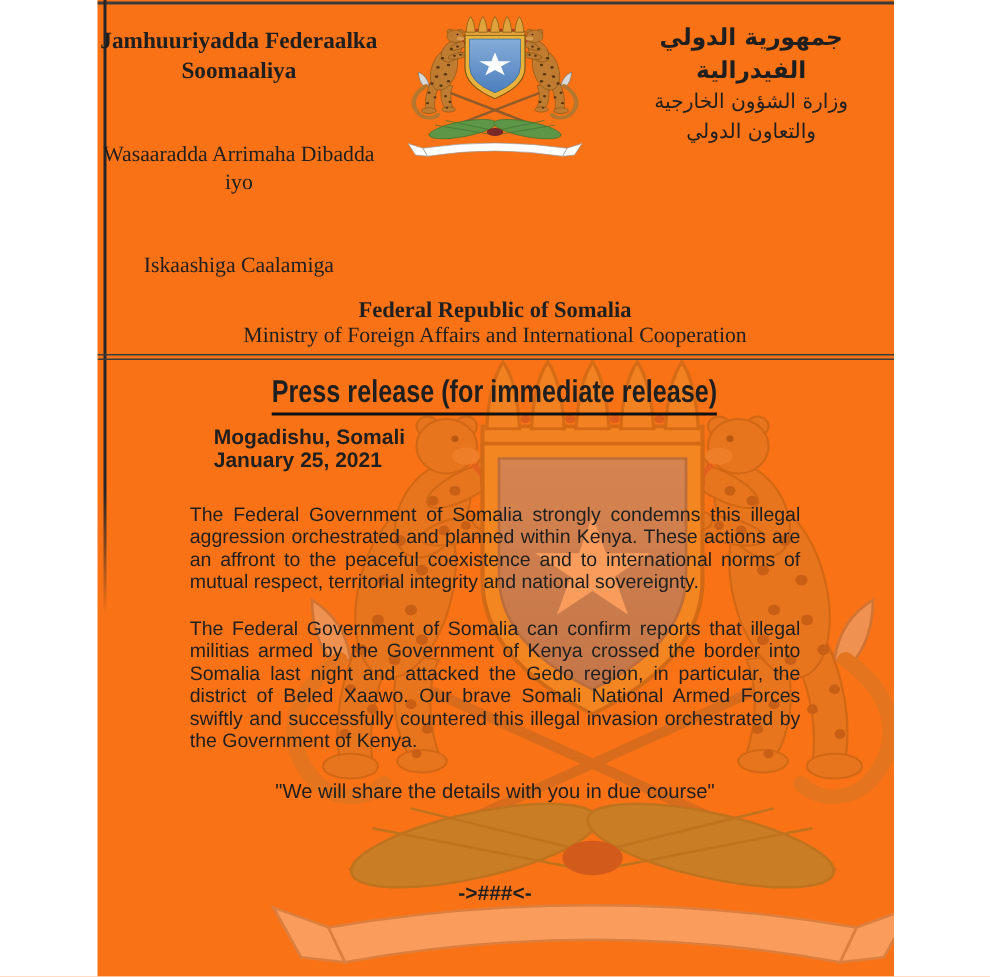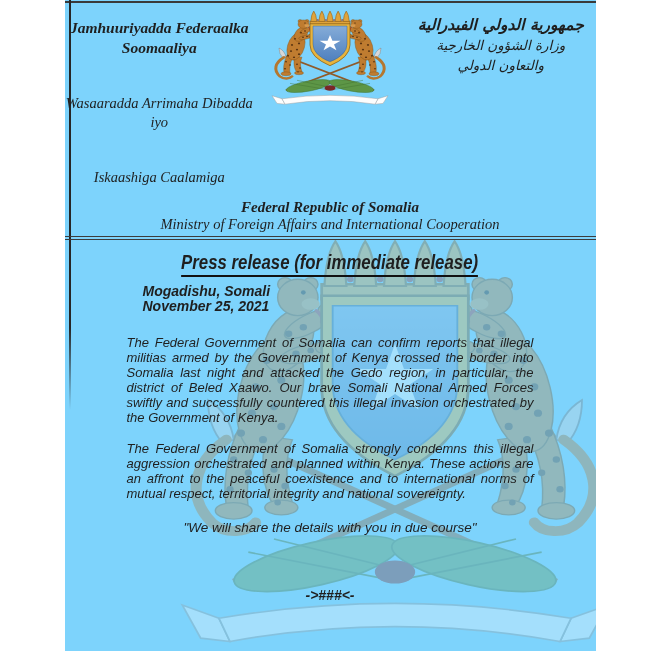--- a/index.html
+++ b/index.html
@@ -1,20 +1,20 @@
 <!DOCTYPE html>
 <html><head>
 <meta charset="utf-8">
 <style>
   * { margin:0; padding:0; box-sizing:border-box; }
   html,body { background:#ffffff; }
   .page {
     position:relative; width:531px; height:651px; margin:0 auto;
-    background:#7dd3fc; overflow:hidden;
-    font-family:"Liberation Sans", sans-serif; color:#1f1f1f;font-style:italic;
+    background:#f97316; overflow:hidden;
+    font-family:"Liberation Sans", sans-serif; color:#1f1f1f;
   }
   
   .edge-top { position:absolute; top:1px; left:0; right:0; height:2px; background:#3a3a3a; }
   .edge-left { position:absolute; left:4px; top:0; width:2px; height:410px;
                background:linear-gradient(#262626 80%, rgba(38,38,38,0)); }
   
   .watermark { position:absolute; left:55px; top:228px; width:550px; height:430px;
                opacity:0.30; z-index:0; }
   .content { position:relative; z-index:1; }
   
@@ -166,24 +166,24 @@
 
     <div class="rule-double"></div>
 
     <div class="main">
       <div class="title-wrap">
         <span class="title">Press release (for immediate release)</span>
       </div>
 
       <div class="dateline">
         <div>Mogadishu, Somali</div>
-        <div>November 25, 2021</div>
+        <div>January 25, 2021</div>
       </div>
 
+      <p class="para">The Federal Government of Somalia strongly condemns this illegal aggression orchestrated and planned within Kenya.  These actions are an affront to the peaceful coexistence and to international norms of mutual respect, territorial integrity and national sovereignty.</p>
       <p class="para">The Federal Government of Somalia can confirm reports that illegal militias armed by the Government of Kenya crossed the border into Somalia last night and attacked the Gedo region, in particular, the district of Beled Xaawo. Our brave Somali National Armed Forces swiftly and successfully countered this illegal invasion orchestrated by the Government of Kenya.</p>
-      <p class="para">The Federal Government of Somalia strongly condemns this illegal aggression orchestrated and planned within Kenya.  These actions are an affront to the peaceful coexistence and to international norms of mutual respect, territorial integrity and national sovereignty.</p>
 
       <div class="quote">"We will share the details with you in due course"</div>
 
       <div class="marker">-&gt;###&lt;-</div>
     </div>
   </div>
 </div>
 
 </body></html>

